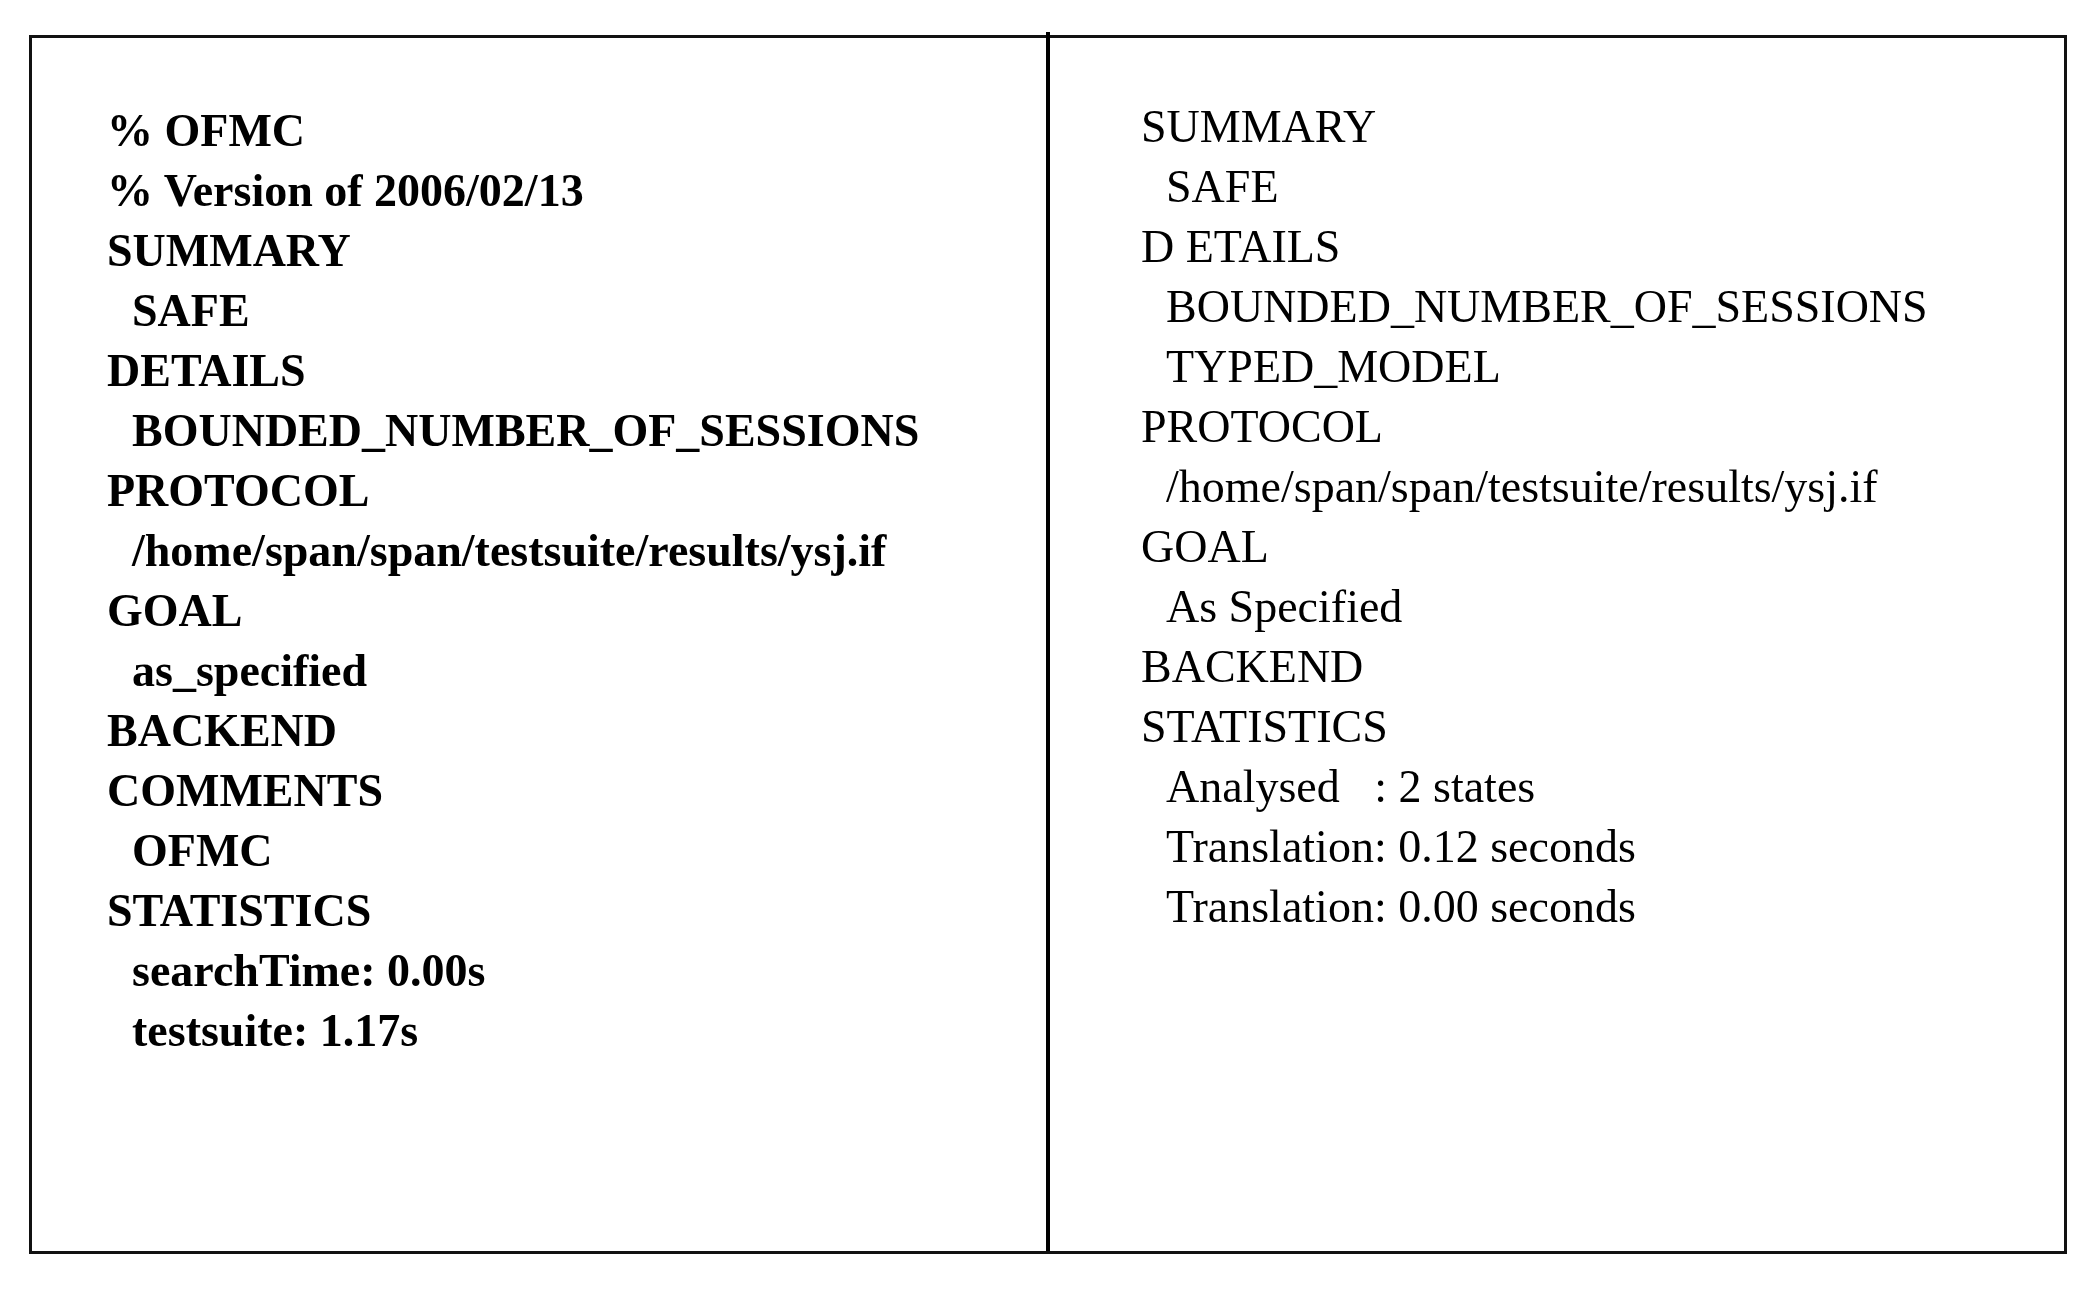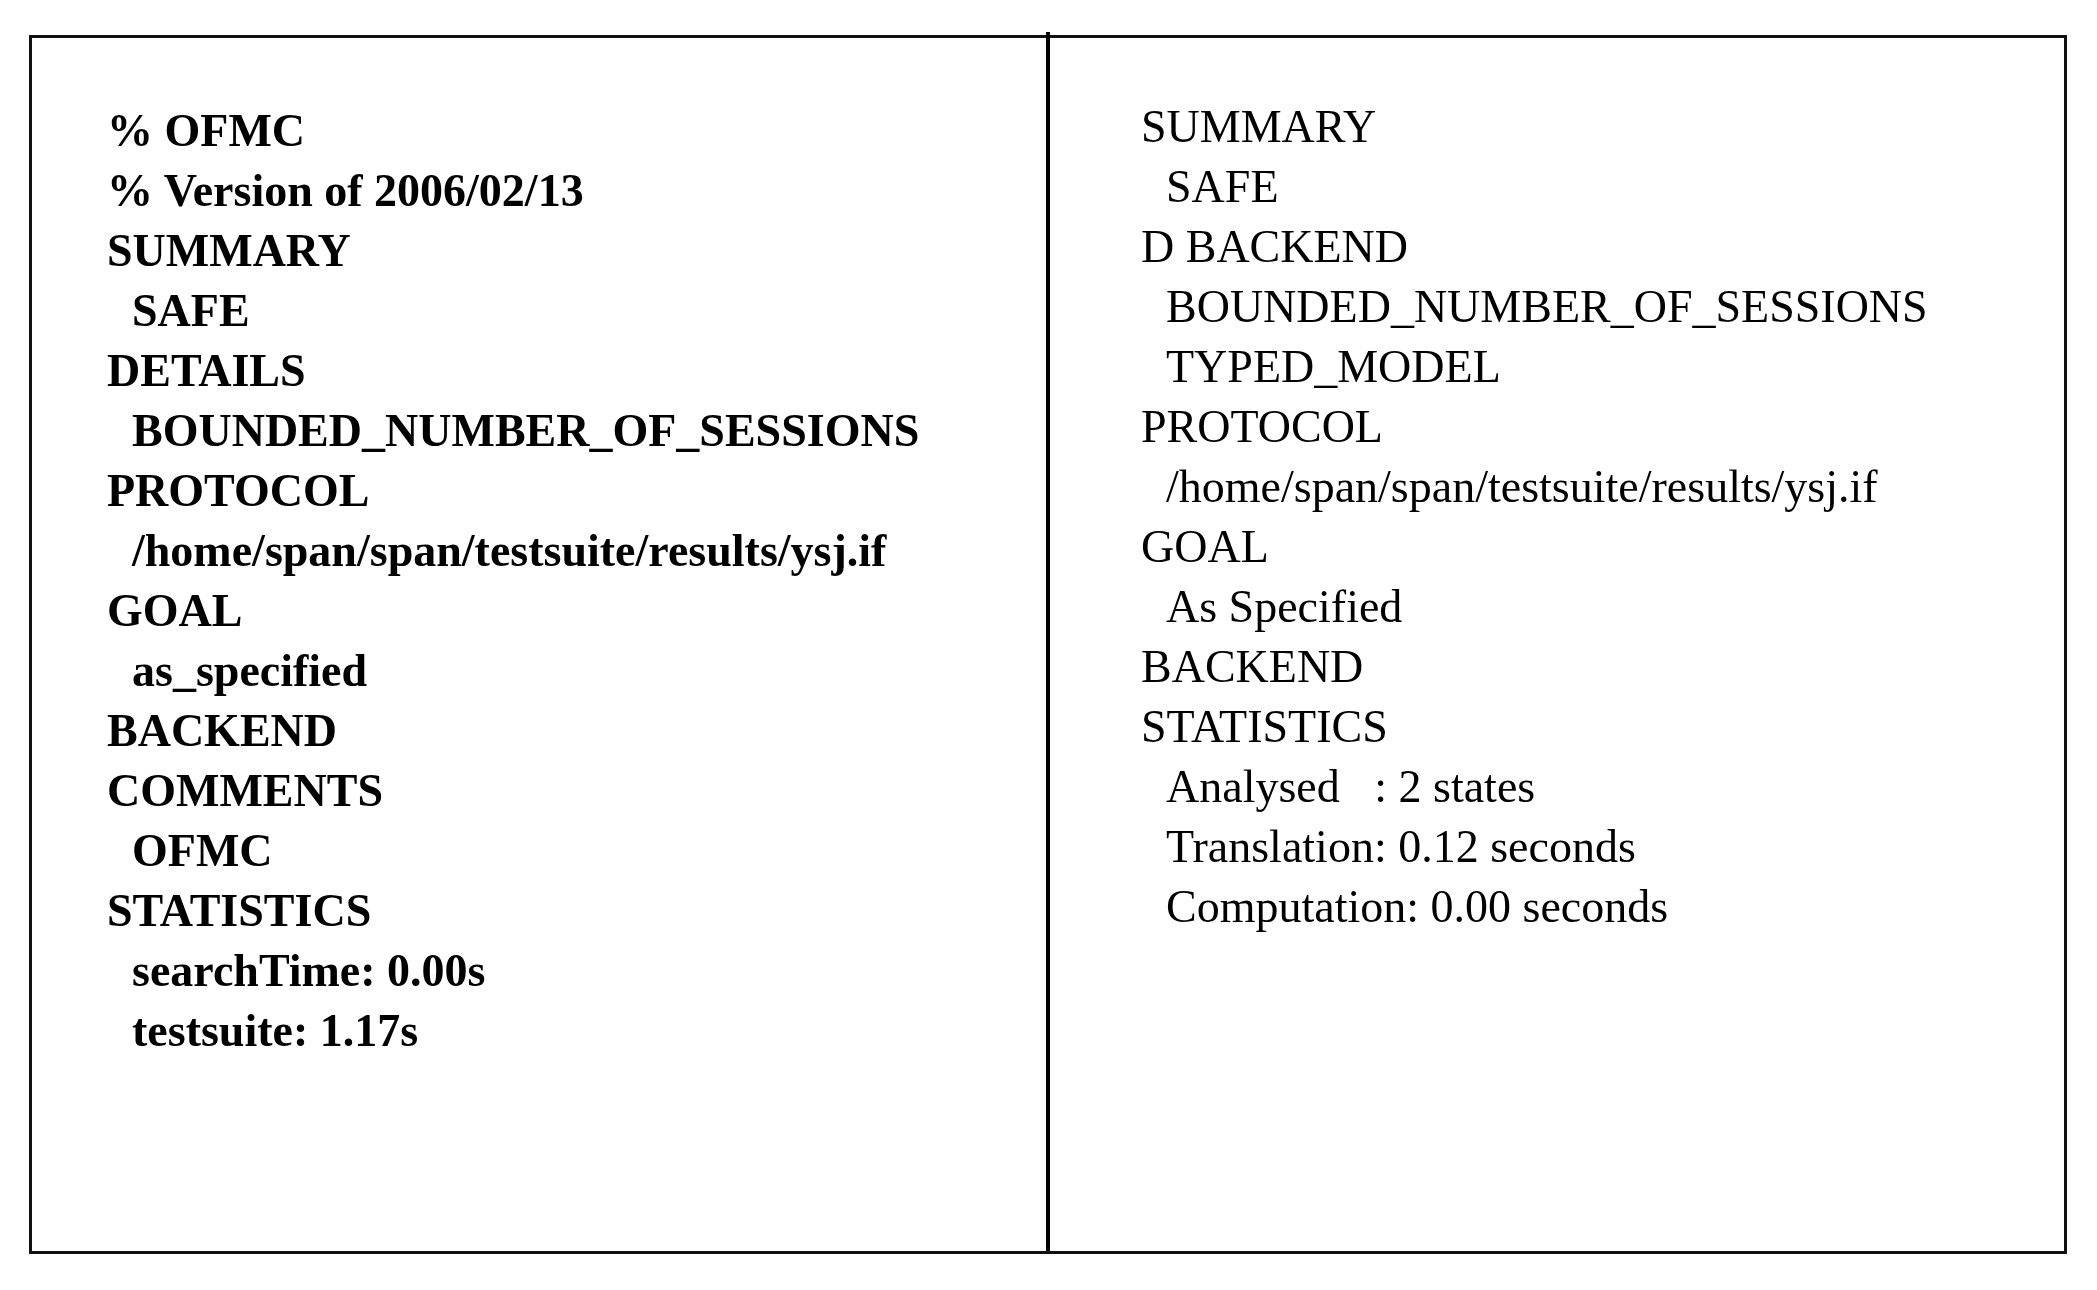--- a/index.html
+++ b/index.html
@@ -68,25 +68,25 @@
   <div class="line">COMMENTS</div>
   <div class="line indent">OFMC</div>
   <div class="line">STATISTICS</div>
   <div class="line indent">searchTime: 0.00s</div>
   <div class="line indent">testsuite: 1.17s</div>
 </div>
 
 <div class="panel panel-right">
   <div class="line">SUMMARY</div>
   <div class="line indent">SAFE</div>
-  <div class="line">D BACKEND</div>
+  <div class="line">D ETAILS</div>
   <div class="line indent">BOUNDED_NUMBER_OF_SESSIONS</div>
   <div class="line indent">TYPED_MODEL</div>
   <div class="line">PROTOCOL</div>
   <div class="line indent">/home/span/span/testsuite/results/ysj.if</div>
   <div class="line">GOAL</div>
   <div class="line indent">As Specified</div>
   <div class="line">BACKEND</div>
   <div class="line">STATISTICS</div>
   <div class="line indent">Analysed   : 2 states</div>
   <div class="line indent">Translation: 0.12 seconds</div>
-  <div class="line indent">Computation: 0.00 seconds</div>
+  <div class="line indent">Translation: 0.00 seconds</div>
 </div>
 
 </body></html>

